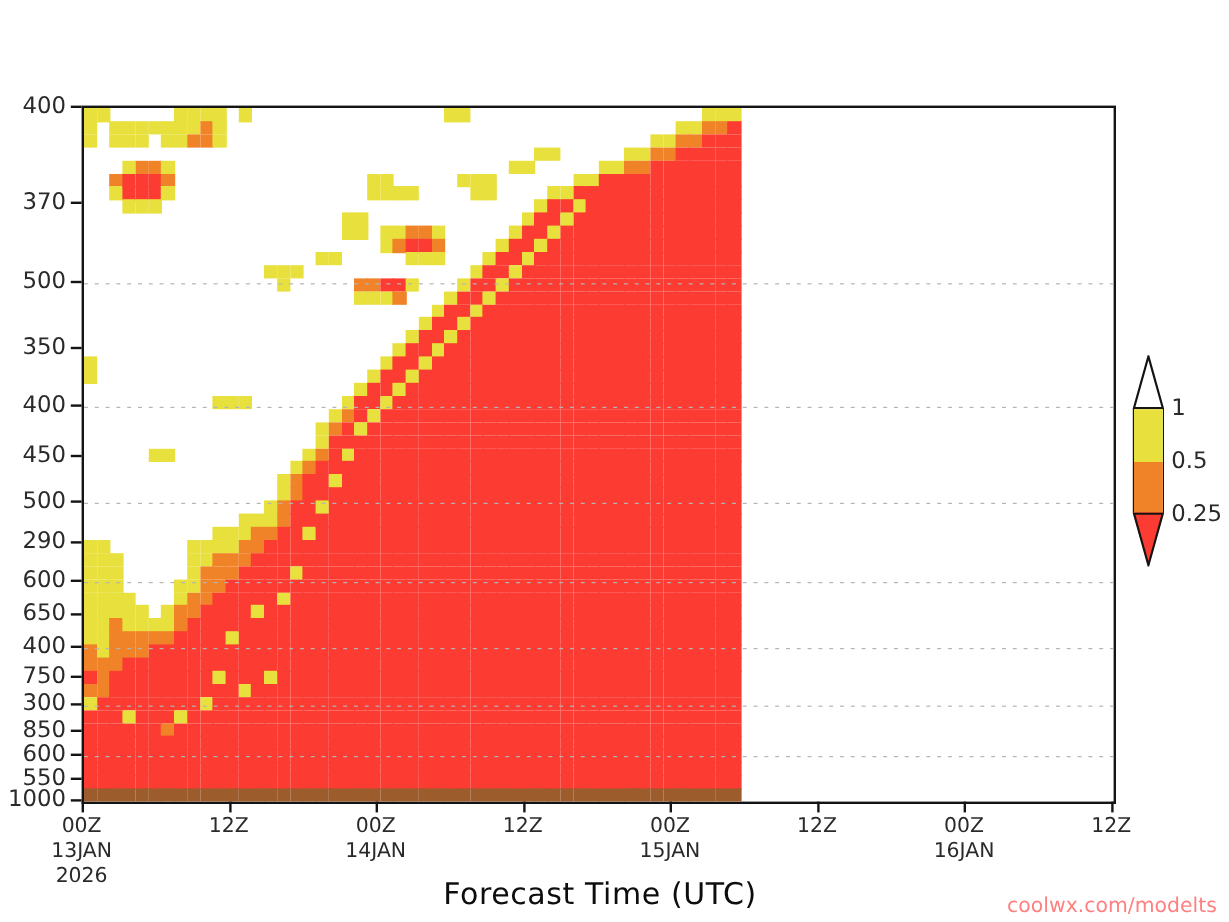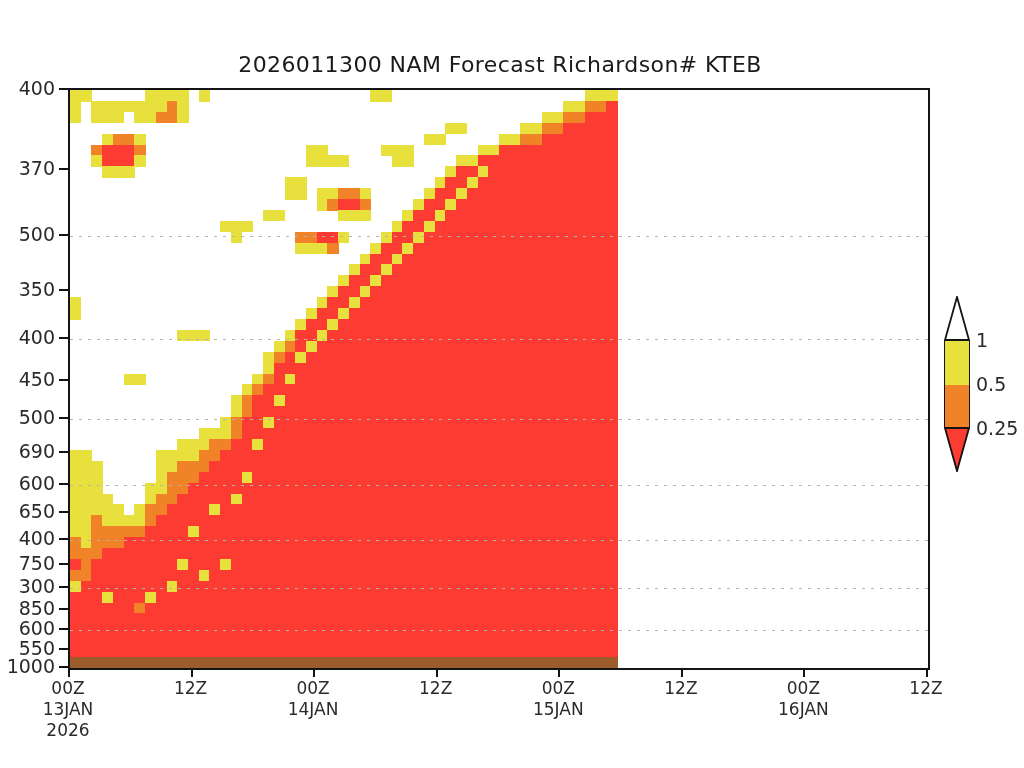--- a/index.html
+++ b/index.html
@@ -182,21 +182,20 @@
     color: #ff8080;
     font-family: "DejaVu Sans", sans-serif;
     white-space: nowrap;
   }
 </style>
 </head>
 <body>
 
 <div id="stage">
 
-  <div id="chart-title">2026011300 NAM Forecast Richardson# KTEB</div>
 
   <div id="plot-frame">
     <div id="cell-layer">
         <div class="cell" style="left:0.00px;top:0.00px;width:11.32px;height:11.51px;background:#e8e03c;"></div>
         <div class="cell" style="left:0.00px;top:10.91px;width:11.32px;height:11.51px;background:#e8e03c;"></div>
         <div class="cell" style="left:0.00px;top:21.81px;width:11.32px;height:11.51px;background:#e8e03c;"></div>
         <div class="cell" style="left:0.00px;top:207.21px;width:11.32px;height:11.51px;background:#e8e03c;"></div>
         <div class="cell" style="left:0.00px;top:218.11px;width:11.32px;height:11.51px;background:#e8e03c;"></div>
         <div class="cell" style="left:0.00px;top:359.89px;width:11.32px;height:11.51px;background:#e8e03c;"></div>
         <div class="cell" style="left:0.00px;top:370.79px;width:11.32px;height:11.51px;background:#e8e03c;"></div>
@@ -2107,21 +2106,21 @@
       <div class="ylabel" style="right:969px;top:222.6px">500</div>
       <div class="ytick" style="right:956px;top:289.0px"></div>
       <div class="ylabel" style="right:969px;top:278.0px">350</div>
       <div class="ytick" style="right:956px;top:336.9px"></div>
       <div class="ylabel" style="right:969px;top:325.9px">400</div>
       <div class="ytick" style="right:956px;top:379.2px"></div>
       <div class="ylabel" style="right:969px;top:368.2px">450</div>
       <div class="ytick" style="right:956px;top:417.1px"></div>
       <div class="ylabel" style="right:969px;top:406.1px">500</div>
       <div class="ytick" style="right:956px;top:451.3px"></div>
-      <div class="ylabel" style="right:969px;top:440.3px">690</div>
+      <div class="ylabel" style="right:969px;top:440.3px">290</div>
       <div class="ytick" style="right:956px;top:482.5px"></div>
       <div class="ylabel" style="right:969px;top:471.5px">600</div>
       <div class="ytick" style="right:956px;top:511.3px"></div>
       <div class="ylabel" style="right:969px;top:500.3px">650</div>
       <div class="ytick" style="right:956px;top:537.9px"></div>
       <div class="ylabel" style="right:969px;top:526.9px">400</div>
       <div class="ytick" style="right:956px;top:562.7px"></div>
       <div class="ylabel" style="right:969px;top:551.7px">750</div>
       <div class="ytick" style="right:956px;top:585.9px"></div>
       <div class="ylabel" style="right:969px;top:574.9px">300</div>
@@ -2146,20 +2145,21 @@
       <div class="xtick" style="left:558.3px;top:668px"></div>
       <div class="xlabel" style="left:513.3px;top:678px;width:90px">00Z<br>15JAN</div>
       <div class="xtick" style="left:680.9px;top:668px"></div>
       <div class="xlabel" style="left:635.9px;top:678px;width:90px">12Z</div>
       <div class="xtick" style="left:803.4px;top:668px"></div>
       <div class="xlabel" style="left:758.4px;top:678px;width:90px">00Z<br>16JAN</div>
       <div class="xtick" style="left:926.0px;top:668px"></div>
       <div class="xlabel" style="left:881.0px;top:678px;width:90px">12Z</div>
     </div>
 
+  <div id="xaxis-title">Forecast Time (UTC)</div>
 
   <div id="colorbar">
     <div id="cb-arrow-top" class="cb-arrow"></div>
     <svg id="cb-arrow-top-outline" viewBox="0 0 26 45" preserveAspectRatio="none">
       <polygon points="13,1 25,44 1,44" fill="none" stroke="#141414" stroke-width="1.8"></polygon>
     </svg>
     <div id="cb-body">
         <div class="cb-seg" style="top:0px;height:44px;background:#e8e03c"></div>
         <div class="cb-seg" style="top:44px;height:44px;background:#f08228"></div>
       </div>
@@ -2167,14 +2167,15 @@
     <svg id="cb-arrow-bot-outline" viewBox="0 0 26 45" preserveAspectRatio="none">
       <polygon points="1,1 25,1 13,44" fill="none" stroke="#141414" stroke-width="1.8"></polygon>
     </svg>
     <div id="cb-labels">
         <div class="cb-label" style="top:33px">1</div>
         <div class="cb-label" style="top:77px">0.5</div>
         <div class="cb-label" style="top:121px">0.25</div>
       </div>
   </div>
 
+  <div id="watermark">coolwx.com/modelts</div>
 
 </div>
 
 </body></html>

